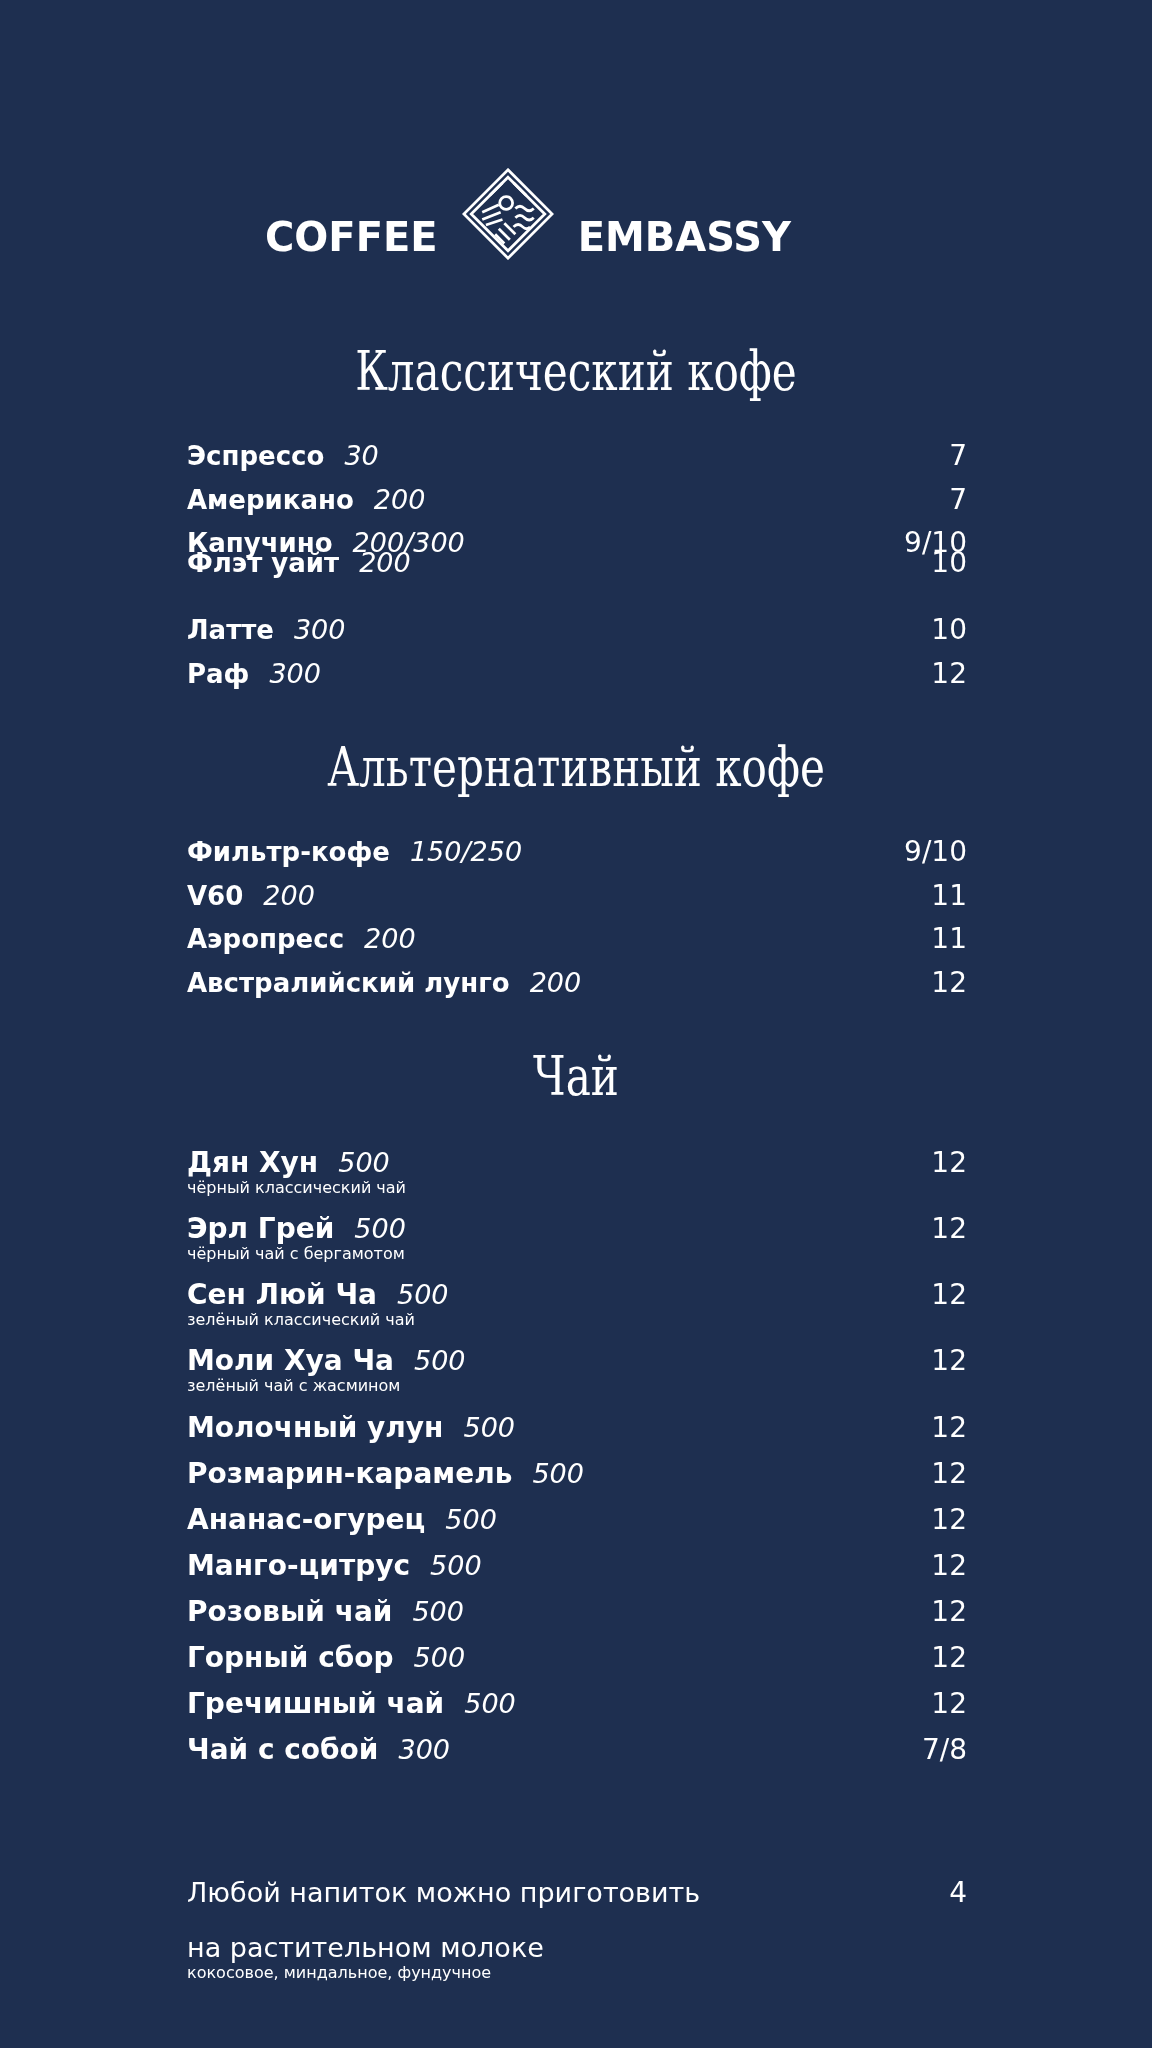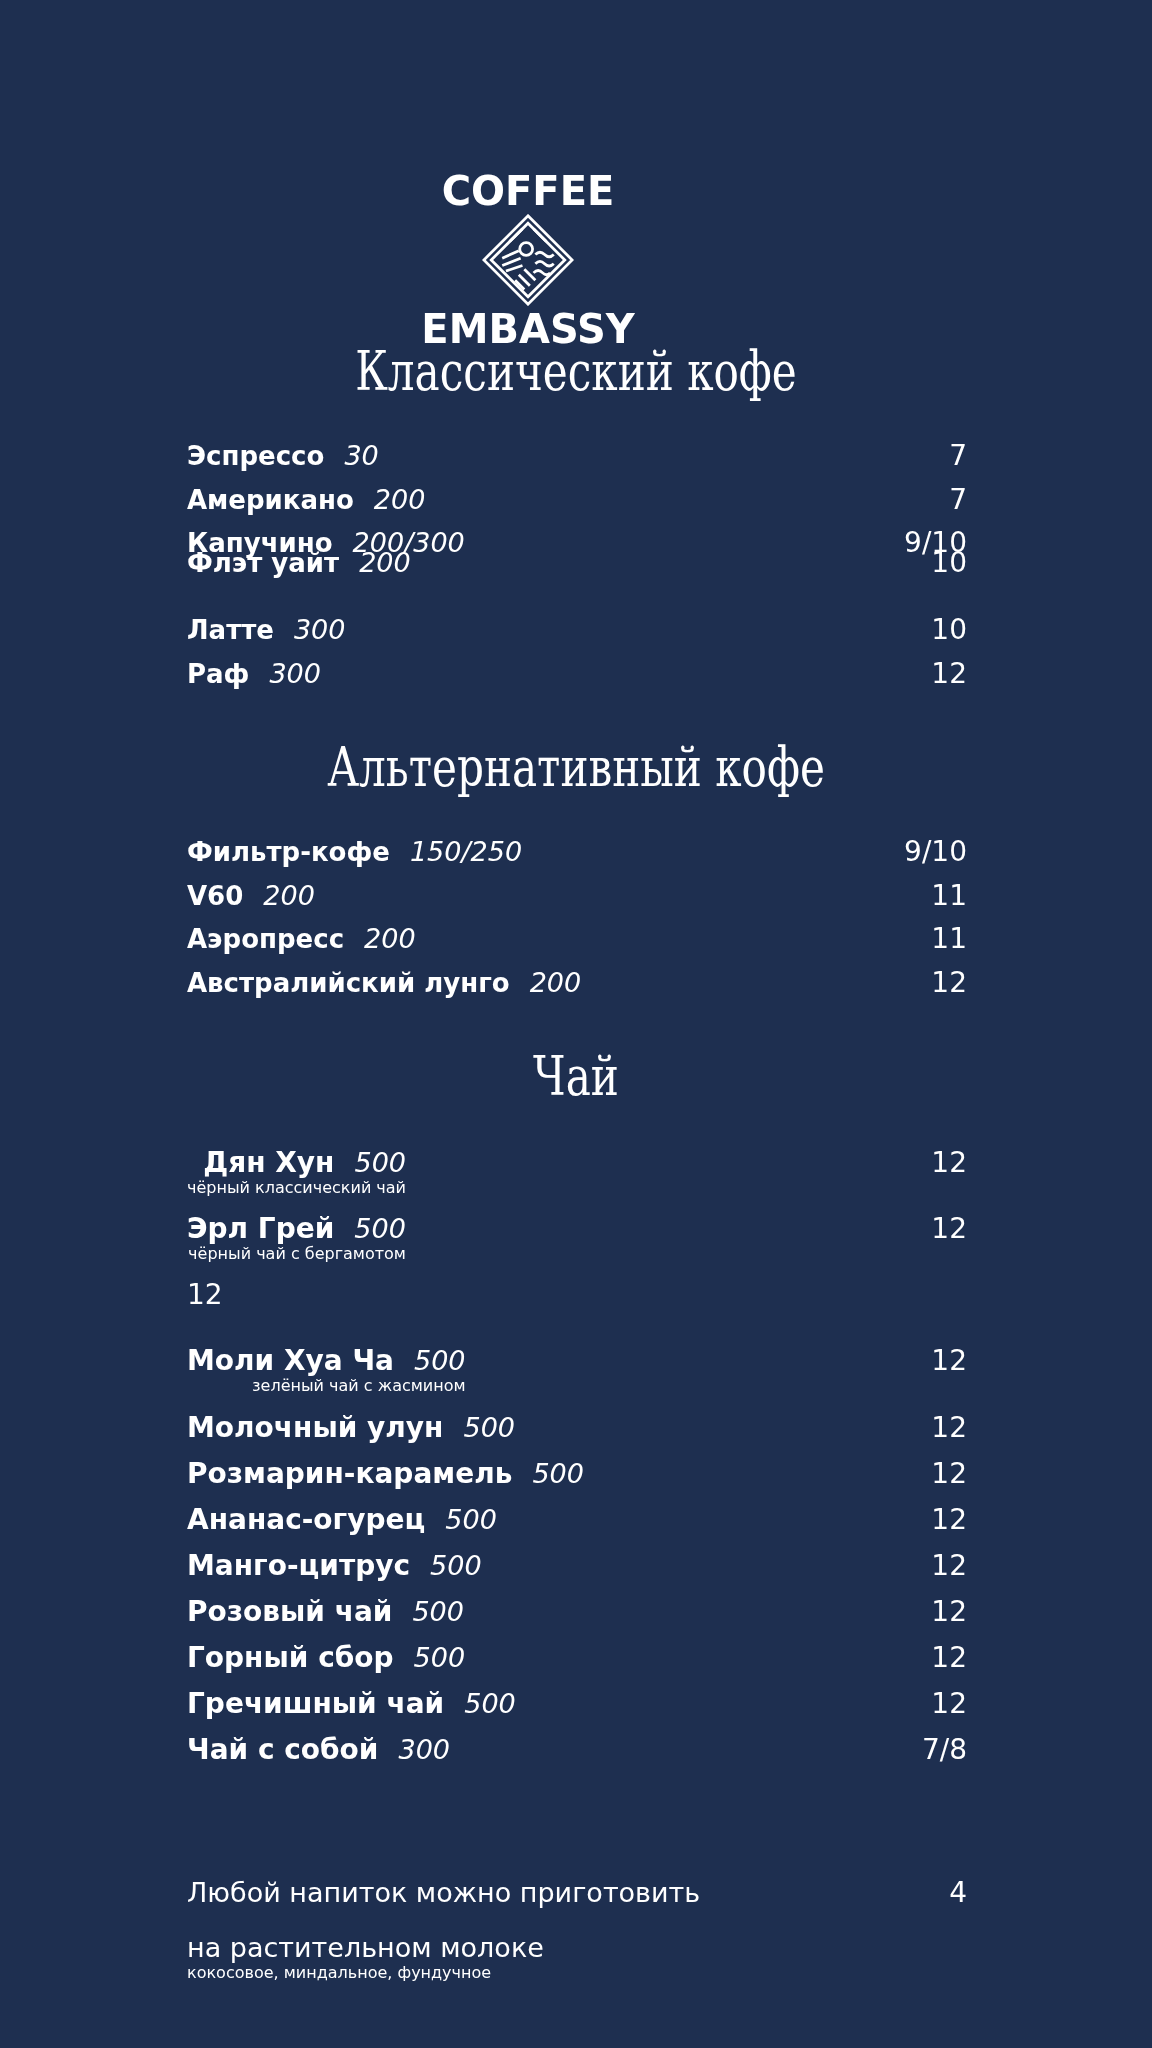--- a/index.html
+++ b/index.html
@@ -4,21 +4,21 @@
 <style>
   html, body { margin:0; padding:0; }
   body {
     width:1152px; height:2048px; overflow:hidden;
     background:#1e2f50; color:#ffffff;
     font-family:"DejaVu Sans", sans-serif;
     position:relative;
   }
   .logo {
     position:absolute; top:168px; left:0; width:1056px;
-    display:flex; justify-content:center; align-items:center;flex-direction:column;
+    display:flex; justify-content:center; align-items:flex-end;
   }
   .logo-word {
     font-family:"DejaVu Sans", sans-serif; font-weight:bold;
     font-size:40px; letter-spacing:0px; color:#fff;
   }
   .logo-mark { width:92px; height:92px; margin:0 24px; }
   .section-title {
     position:absolute; left:0; width:1152px; text-align:center;
     font-family:"DejaVu Serif", serif; font-weight:normal;
     font-size:54px; color:#fff;
@@ -37,21 +37,21 @@
     font-size:27px; color:#fff; margin-left:20px;
   }
   .price {
     font-family:"DejaVu Sans", sans-serif; font-size:28px; line-height:30px;
     color:#fff; text-align:right;
   }
   .desc {
     display:block; font-family:"DejaVu Sans", sans-serif; font-size:16px;
     line-height:20px; color:#ffffff; font-weight:normal;
   }
-  .tea .name { font-size:28px;text-align:right; }
+  .tea .name { font-size:28px; }
   .note .name { font-weight:normal; font-size:27px; line-height:30px; white-space:normal; }
 </style>
 </head>
 <body>
 
 <div class="logo">
   <span class="logo-word">COFFEE</span>
   <svg class="logo-mark" viewBox="0 0 100 100">
     <g fill="none" stroke="#fff" stroke-width="3">
       <polygon points="50,2 98,50 50,98 2,50"></polygon>
@@ -116,20 +116,21 @@
 
 <div class="row tea" style="top:1148px;">
   <span class="name"><span>Дян Хун</span><span class="vol">500</span><span class="desc">чёрный классический чай</span></span>
   <span class="price">12</span>
 </div>
 <div class="row tea" style="top:1214px;">
   <span class="name"><span>Эрл Грей</span><span class="vol">500</span><span class="desc">чёрный чай с бергамотом</span></span>
   <span class="price">12</span>
 </div>
 <div class="row tea" style="top:1280px;">
+  <span class="name"><span>Сен Люй Ча</span><span class="vol">500</span><span class="desc">зелёный классический чай</span></span>
   <span class="price">12</span>
 </div>
 <div class="row tea" style="top:1346px;">
   <span class="name"><span>Моли Хуа Ча</span><span class="vol">500</span><span class="desc">зелёный чай с жасмином</span></span>
   <span class="price">12</span>
 </div>
 <div class="row tea" style="top:1413px;">
   <span class="name"><span>Молочный улун</span><span class="vol">500</span></span>
   <span class="price">12</span>
 </div>

